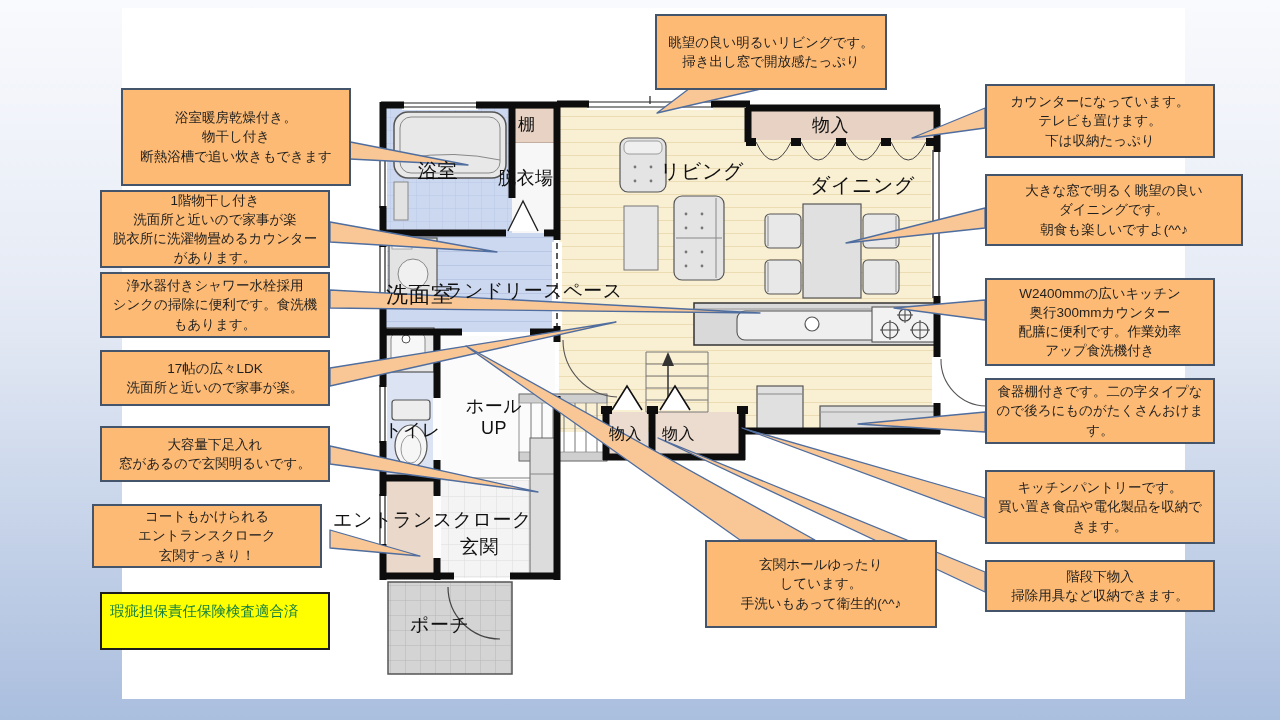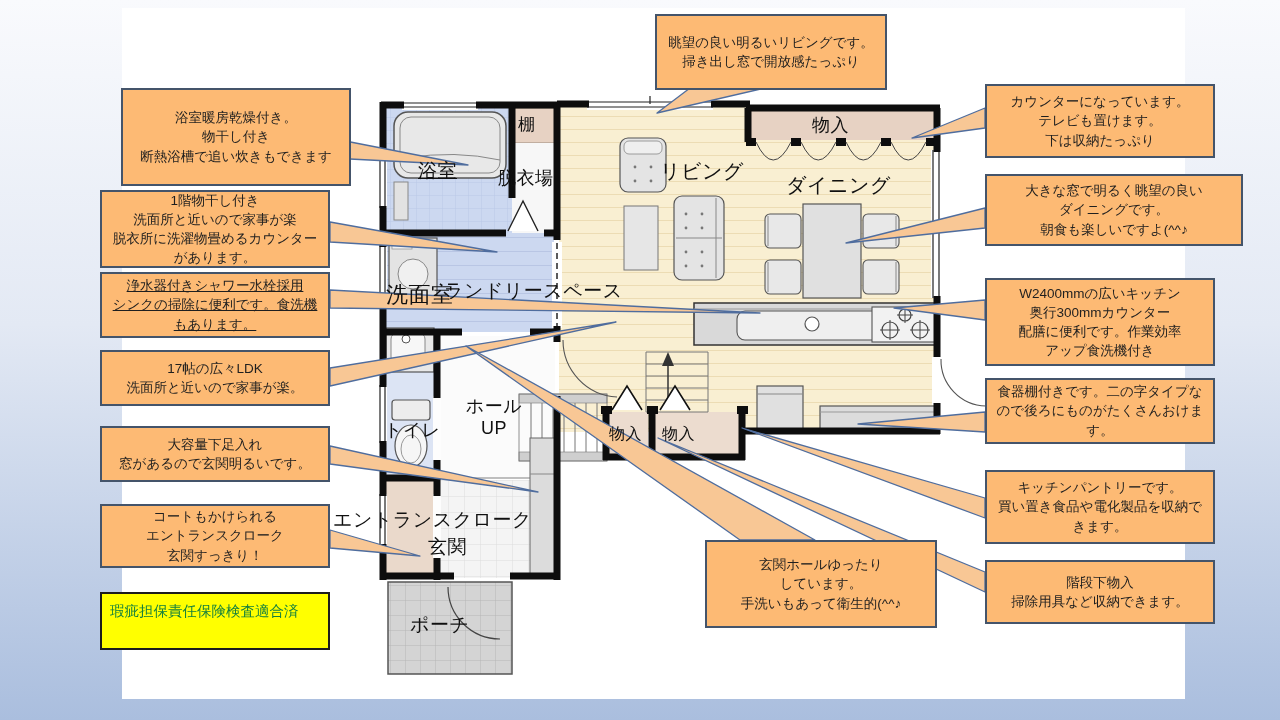--- a/index.html
+++ b/index.html
@@ -211,62 +211,62 @@
     <polygon points="740,540 815,540 466,346"></polygon>
   </g>
 </svg>
 
 <div class="room-label" style="left:418px;top:158px;font-size:19px;text-decoration:underline;">浴室</div>
 <div class="room-label" style="left:518px;top:113px;font-size:17px;">棚</div>
 <div class="room-label" style="left:498px;top:166px;font-size:18px;">脱衣場</div>
 <div class="room-label" style="left:386px;top:280px;font-size:22px;font-family:Liberation Serif, serif;">洗面室</div>
 <div class="room-label" style="left:444px;top:278px;font-size:19px;">ランドリースペース</div>
 <div class="room-label" style="left:660px;top:158px;font-size:20px;">リビング</div>
-<div class="room-label" style="left:786px;top:172px;font-size:20px;text-align:right;">ダイニング</div>
+<div class="room-label" style="left:810px;top:172px;font-size:20px;text-align:right;">ダイニング</div>
 <div class="room-label" style="left:812px;top:113px;font-size:18px;">物入</div>
 <div class="room-label" style="left:384px;top:418px;font-size:18px;">トイレ</div>
 <div class="room-label" style="left:448px;top:396px;width:92px;text-align:center;font-size:18px;line-height:1.2;">ホール
 UP</div>
 <div class="room-label" style="left:609px;top:424px;font-size:16px;">物入</div>
 <div class="room-label" style="left:662px;top:424px;font-size:16px;">物入</div>
 <div class="room-label" style="left:333px;top:507px;font-size:19px;">エントランスクローク</div>
-<div class="room-label" style="left:428px;top:534px;font-size:19px;">玄関</div>
+<div class="room-label" style="left:460px;top:534px;font-size:19px;">玄関</div>
 <div class="room-label" style="left:410px;top:612px;font-size:19px;">ポーチ</div>
 
 <div class="callout" style="left:655px;top:14px;width:232px;height:76px;">眺望の良い明るいリビングです。掃き出し窓で開放感たっぷり</div>
 
 <div class="callout" style="left:100px;top:88px;width:230px;height:98px;margin-left:21px;">浴室暖房乾燥付き。
 物干し付き
 断熱浴槽で追い炊きもできます</div>
 <div class="callout" style="left:100px;top:190px;width:230px;height:78px;">1階物干し付き
 洗面所と近いので家事が楽
 脱衣所に洗濯物畳めるカウンターがあります。</div>
-<div class="callout" style="left:100px;top:272px;width:230px;height:66px;text-decoration:underline;">浄水器付きシャワー水栓採用
+<div class="callout" style="left:100px;top:272px;width:230px;height:66px;">浄水器付きシャワー水栓採用
 シンクの掃除に便利です。食洗機もあります。</div>
 <div class="callout" style="left:100px;top:350px;width:230px;height:56px;">17帖の広々LDK
 洗面所と近いので家事が楽。</div>
 <div class="callout" style="left:100px;top:426px;width:230px;height:56px;">大容量下足入れ
 窓があるので玄関明るいです。</div>
-<div class="callout" style="left:100px;top:504px;width:230px;height:64px;">コートもかけられる
+<div class="callout" style="left:92px;top:504px;width:230px;height:64px;">コートもかけられる
 エントランスクローク
 玄関すっきり！</div>
 
 <div class="callout" style="left:985px;top:84px;width:230px;height:74px;">カウンターになっています。
 テレビも置けます。
 下は収納たっぷり</div>
 <div class="callout" style="left:985px;top:174px;width:258px;height:72px;">大きな窓で明るく眺望の良い
 ダイニングです。
 朝食も楽しいですよ(^^♪</div>
 <div class="callout" style="left:985px;top:278px;width:230px;height:88px;">W2400mmの広いキッチン
 奥行300mmカウンター
 配膳に便利です。作業効率
 アップ食洗機付き</div>
 <div class="callout" style="left:985px;top:378px;width:230px;height:66px;">食器棚付きです。二の字タイプなので後ろにものがたくさんおけます。</div>
 <div class="callout" style="left:985px;top:470px;width:230px;height:74px;">キッチンパントリーです。
 買い置き食品や電化製品を収納できます。</div>
-<div class="callout" style="left:985px;top:560px;width:230px;height:64px;">階段下物入
+<div class="callout" style="left:985px;top:560px;width:230px;height:52px;">階段下物入
 掃除用具など収納できます。</div>
 
 <div class="callout" style="left:705px;top:540px;width:232px;height:88px;">玄関ホールゆったり
 しています。
 手洗いもあって衛生的(^^♪</div>
 
 <div class="badge" style="left:100px;top:592px;width:230px;height:58px;">瑕疵担保責任保険検査適合済</div>
 
 </body></html>

